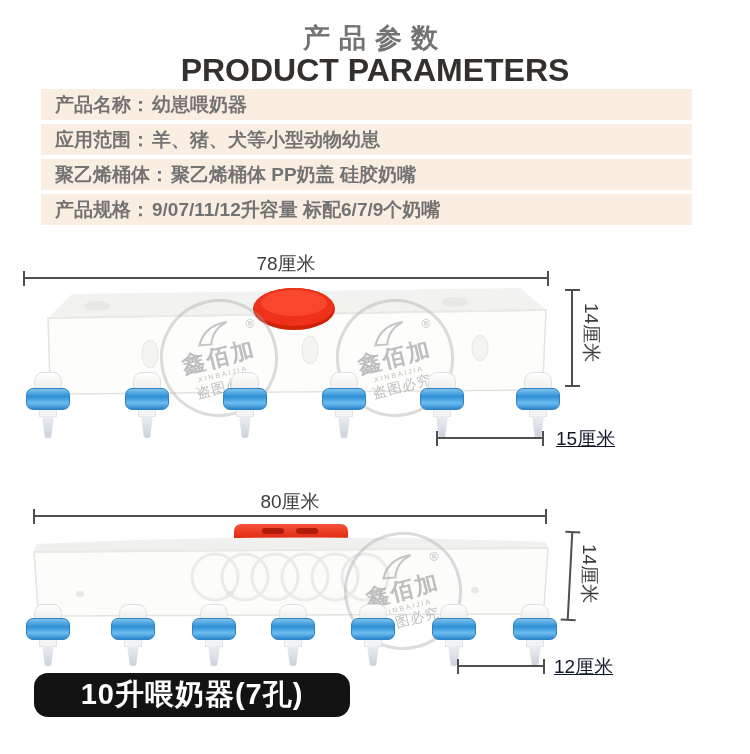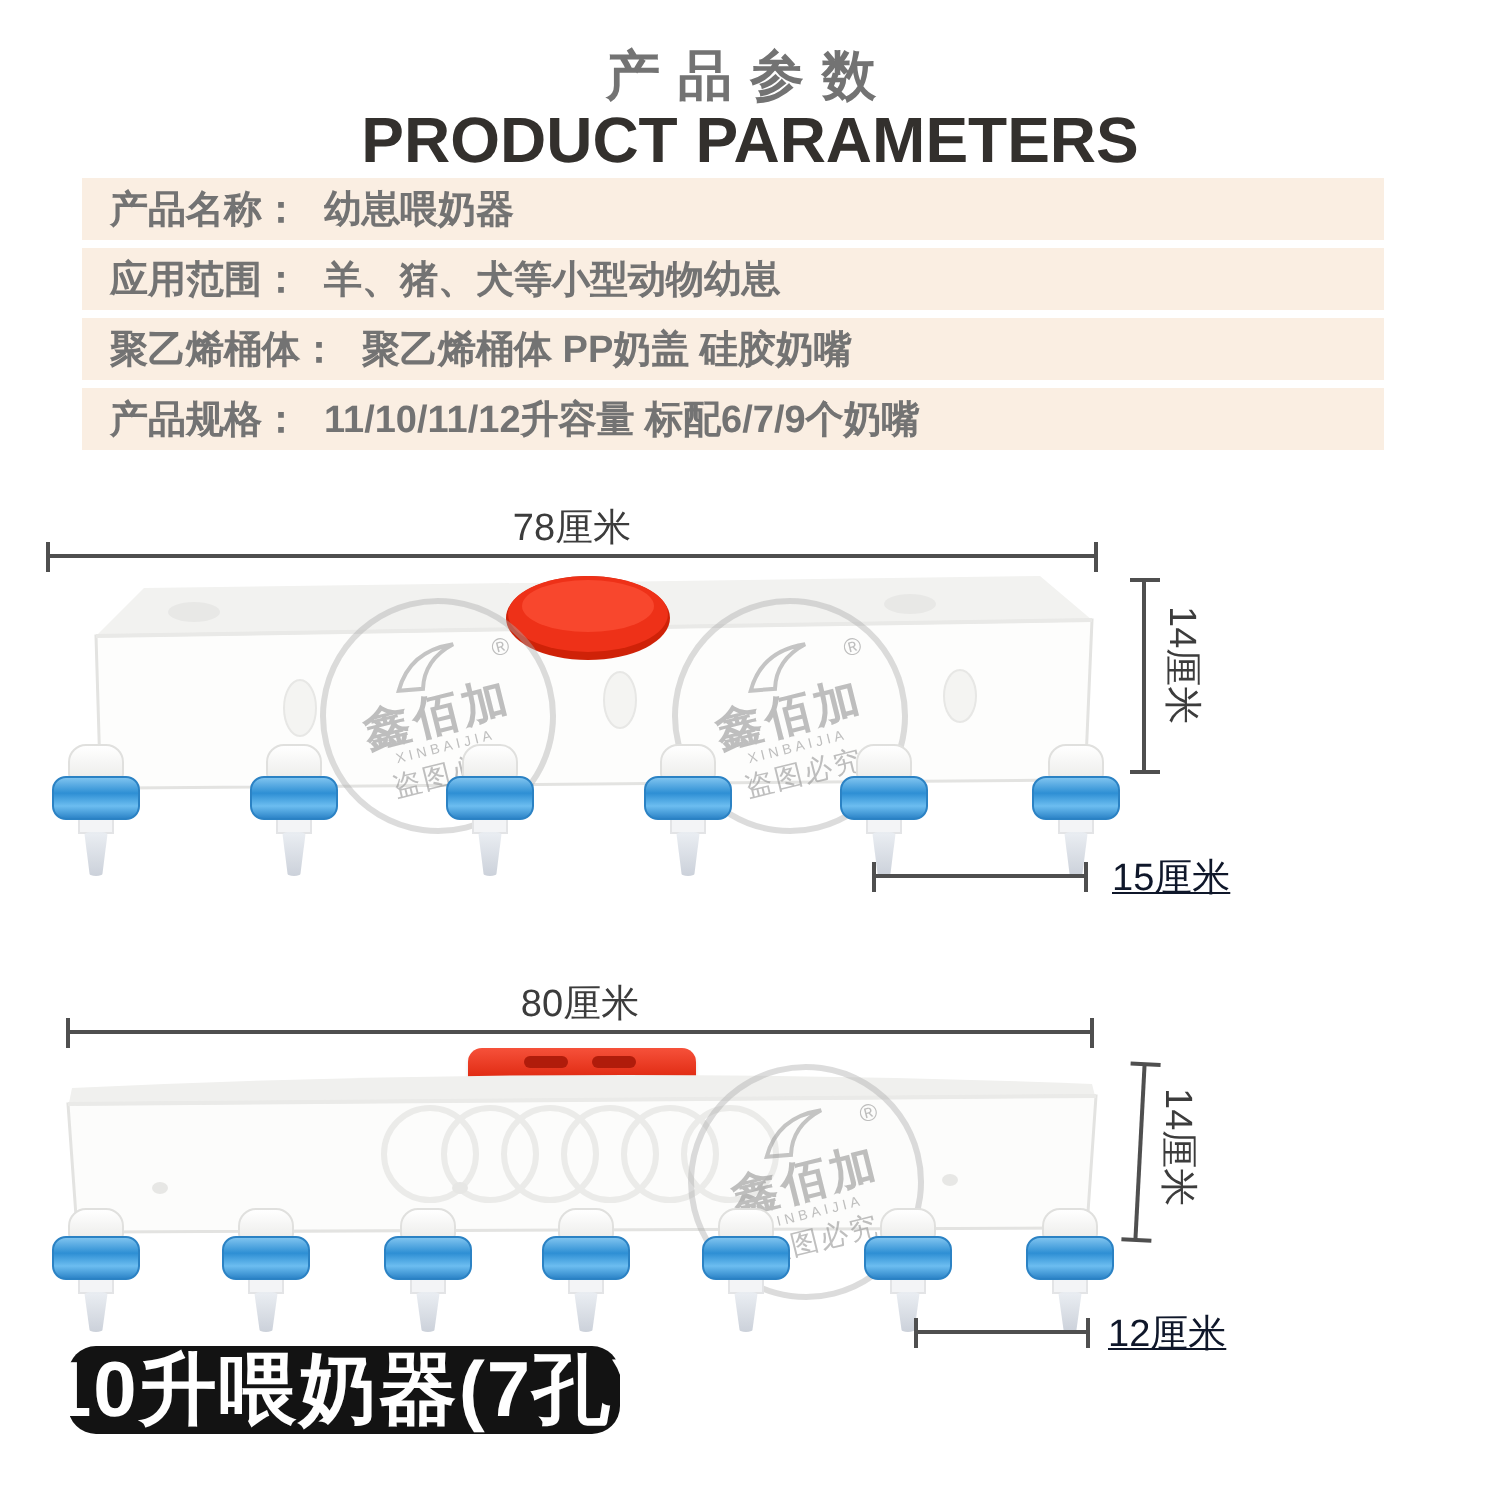--- a/index.html
+++ b/index.html
@@ -9,21 +9,21 @@
   
   .title-cn{position:absolute;top:20px;left:0;width:100%;text-align:center;
             font-size:27px;font-weight:bold;color:#737373;letter-spacing:9px;}
   .title-en{position:absolute;top:52px;left:0;width:100%;text-align:center;
             font-size:32px;font-weight:bold;color:#33302d;letter-spacing:0px;}
 
   
   .param-row{position:absolute;left:41px;width:651px;height:31px;background:#faeee2;
              display:flex;align-items:center;padding-left:14px;box-sizing:border-box;
              font-size:19px;font-weight:bold;color:#737373;white-space:nowrap;}
-  .param-row .val{margin-left:12px;}
+  .param-row .val{margin-left:2px;}
 
   
   .hdim{position:absolute;border-top:2px solid #4f4f4f;}
   .hdim::before,.hdim::after{content:"";position:absolute;top:-8px;width:2px;height:15px;background:#4f4f4f;}
   .hdim::before{left:-1px}.hdim::after{right:-1px}
   .hdim .dim-label{position:absolute;left:50%;transform:translateX(-50%);top:-28px;
                    font-size:19px;color:#3c3c3c;white-space:nowrap;}
   .vdim{position:absolute;border-left:2px solid #4f4f4f;}
   .vdim::before,.vdim::after{content:"";position:absolute;left:-8px;width:15px;height:2px;background:#4f4f4f;}
   .vdim::before{top:-1px}.vdim::after{bottom:-1px}
@@ -82,21 +82,21 @@
   <div class="param-row" style="top:124px">
     <span>应用范围：</span>
     <span class="val">羊、猪、犬等小型动物幼崽</span>
   </div>
   <div class="param-row" style="top:159px">
     <span>聚乙烯桶体：</span>
     <span class="val">聚乙烯桶体 PP奶盖 硅胶奶嘴</span>
   </div>
   <div class="param-row" style="top:194px">
     <span>产品规格：</span>
-    <span class="val">11/10/11/12升容量 标配6/7/9个奶嘴</span>
+    <span class="val">9/07/11/12升容量 标配6/7/9个奶嘴</span>
   </div>
 
   <div class="hdim" style="left:24px;top:277px;width:524px">
     <span class="dim-label">78厘米</span>
   </div>
 
   <svg class="svgbox" style="left:22px;top:282px" width="530" height="116" viewBox="0 0 530 116">
     <path d="M50,12 L498,6 L524,28 L26,36 Z" fill="#f2f2f0"></path>
     <path d="M26,36 L524,28 L521,98 Q520,107 509,108 L42,112 Q30,113 28,103 Z" fill="#fdfdfc" stroke="#e3e3e1" stroke-width="1.5"></path>
     <path d="M26,36 L524,28" stroke="#e9e9e7" stroke-width="2" fill="none"></path>
@@ -249,17 +249,17 @@
       <div class="nip-neck"></div>
       <div class="nip-tip"></div>
     </div>
 
   <div class="vdim" style="left:569px;top:532px;height:88px;transform:rotate(3deg)"></div>
   <span class="vlabel" style="left:602px;top:544px">14厘米</span>
 
   <div class="hdim" style="left:458px;top:665px;width:86px"></div>
   <span class="sdim-label" style="left:554px;top:654px">12厘米</span>
 
-  <div class="plabel" style="left:34px;top:673px;width:276px;height:44px;font-size:39px">
+  <div class="plabel" style="left:34px;top:673px;width:316px;height:44px;font-size:29px">
     <span>10升喂奶器(7孔)</span>
   </div>
 
 </div>
 
 </body></html>

